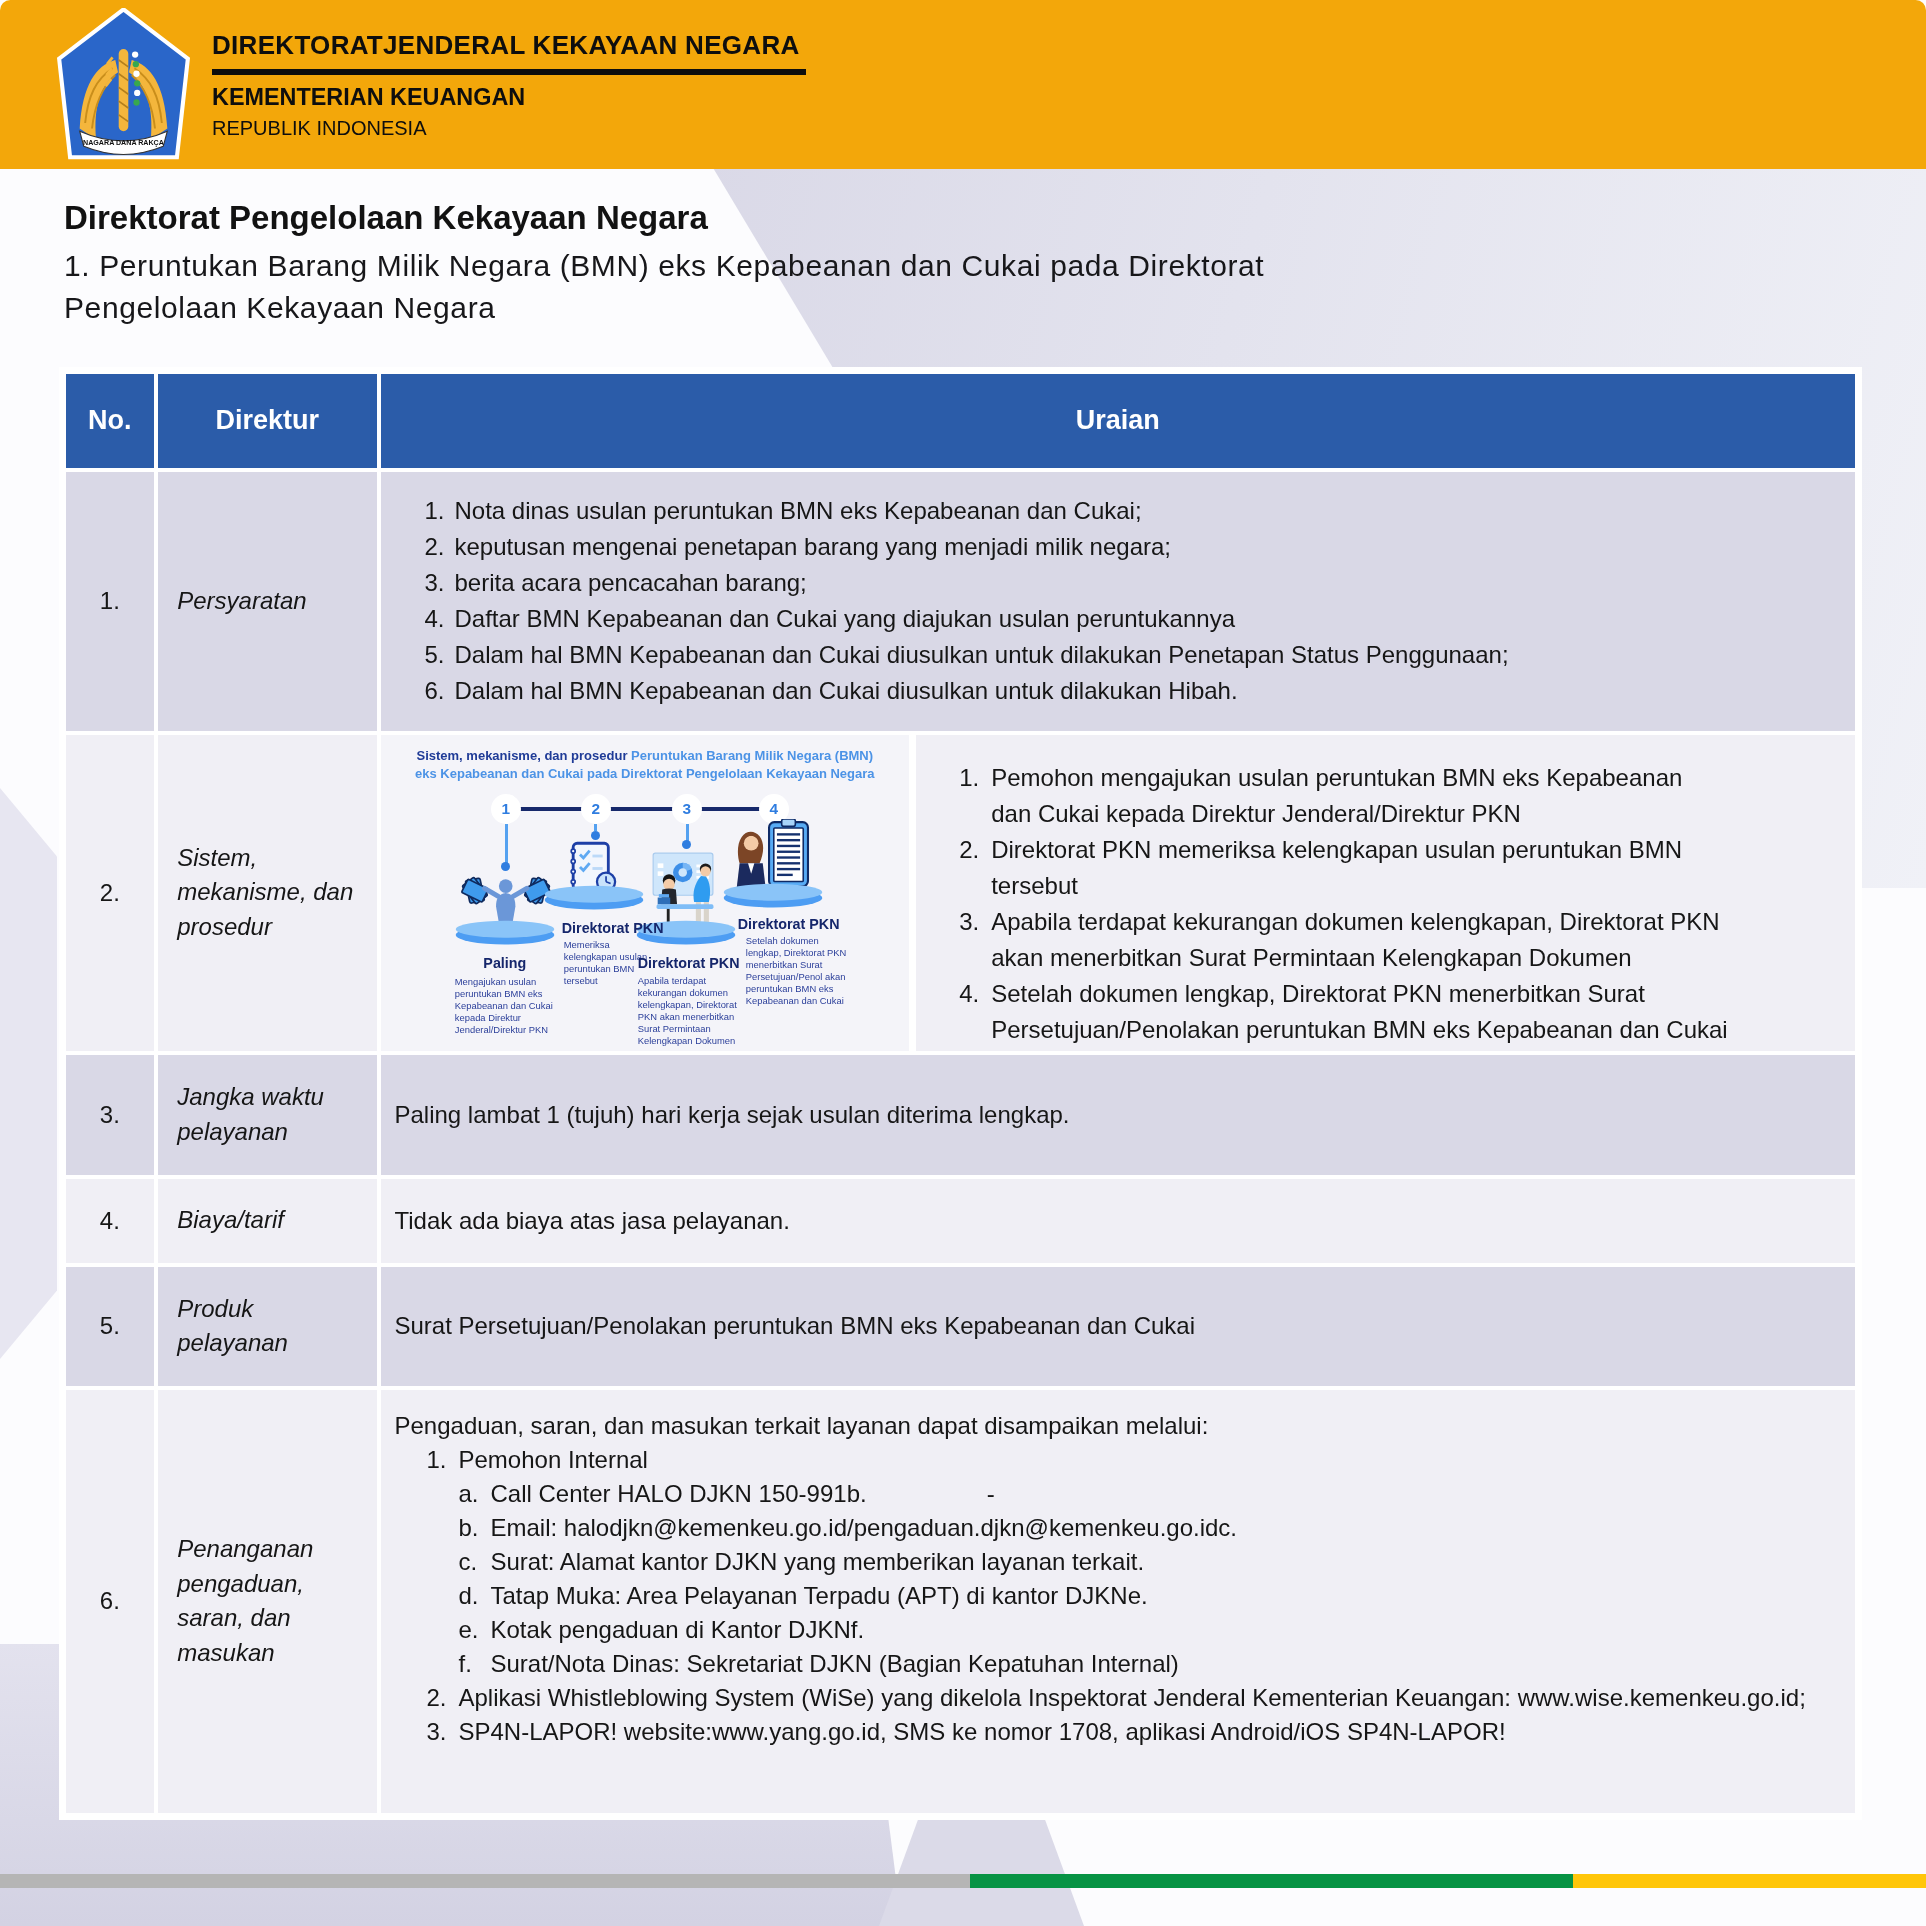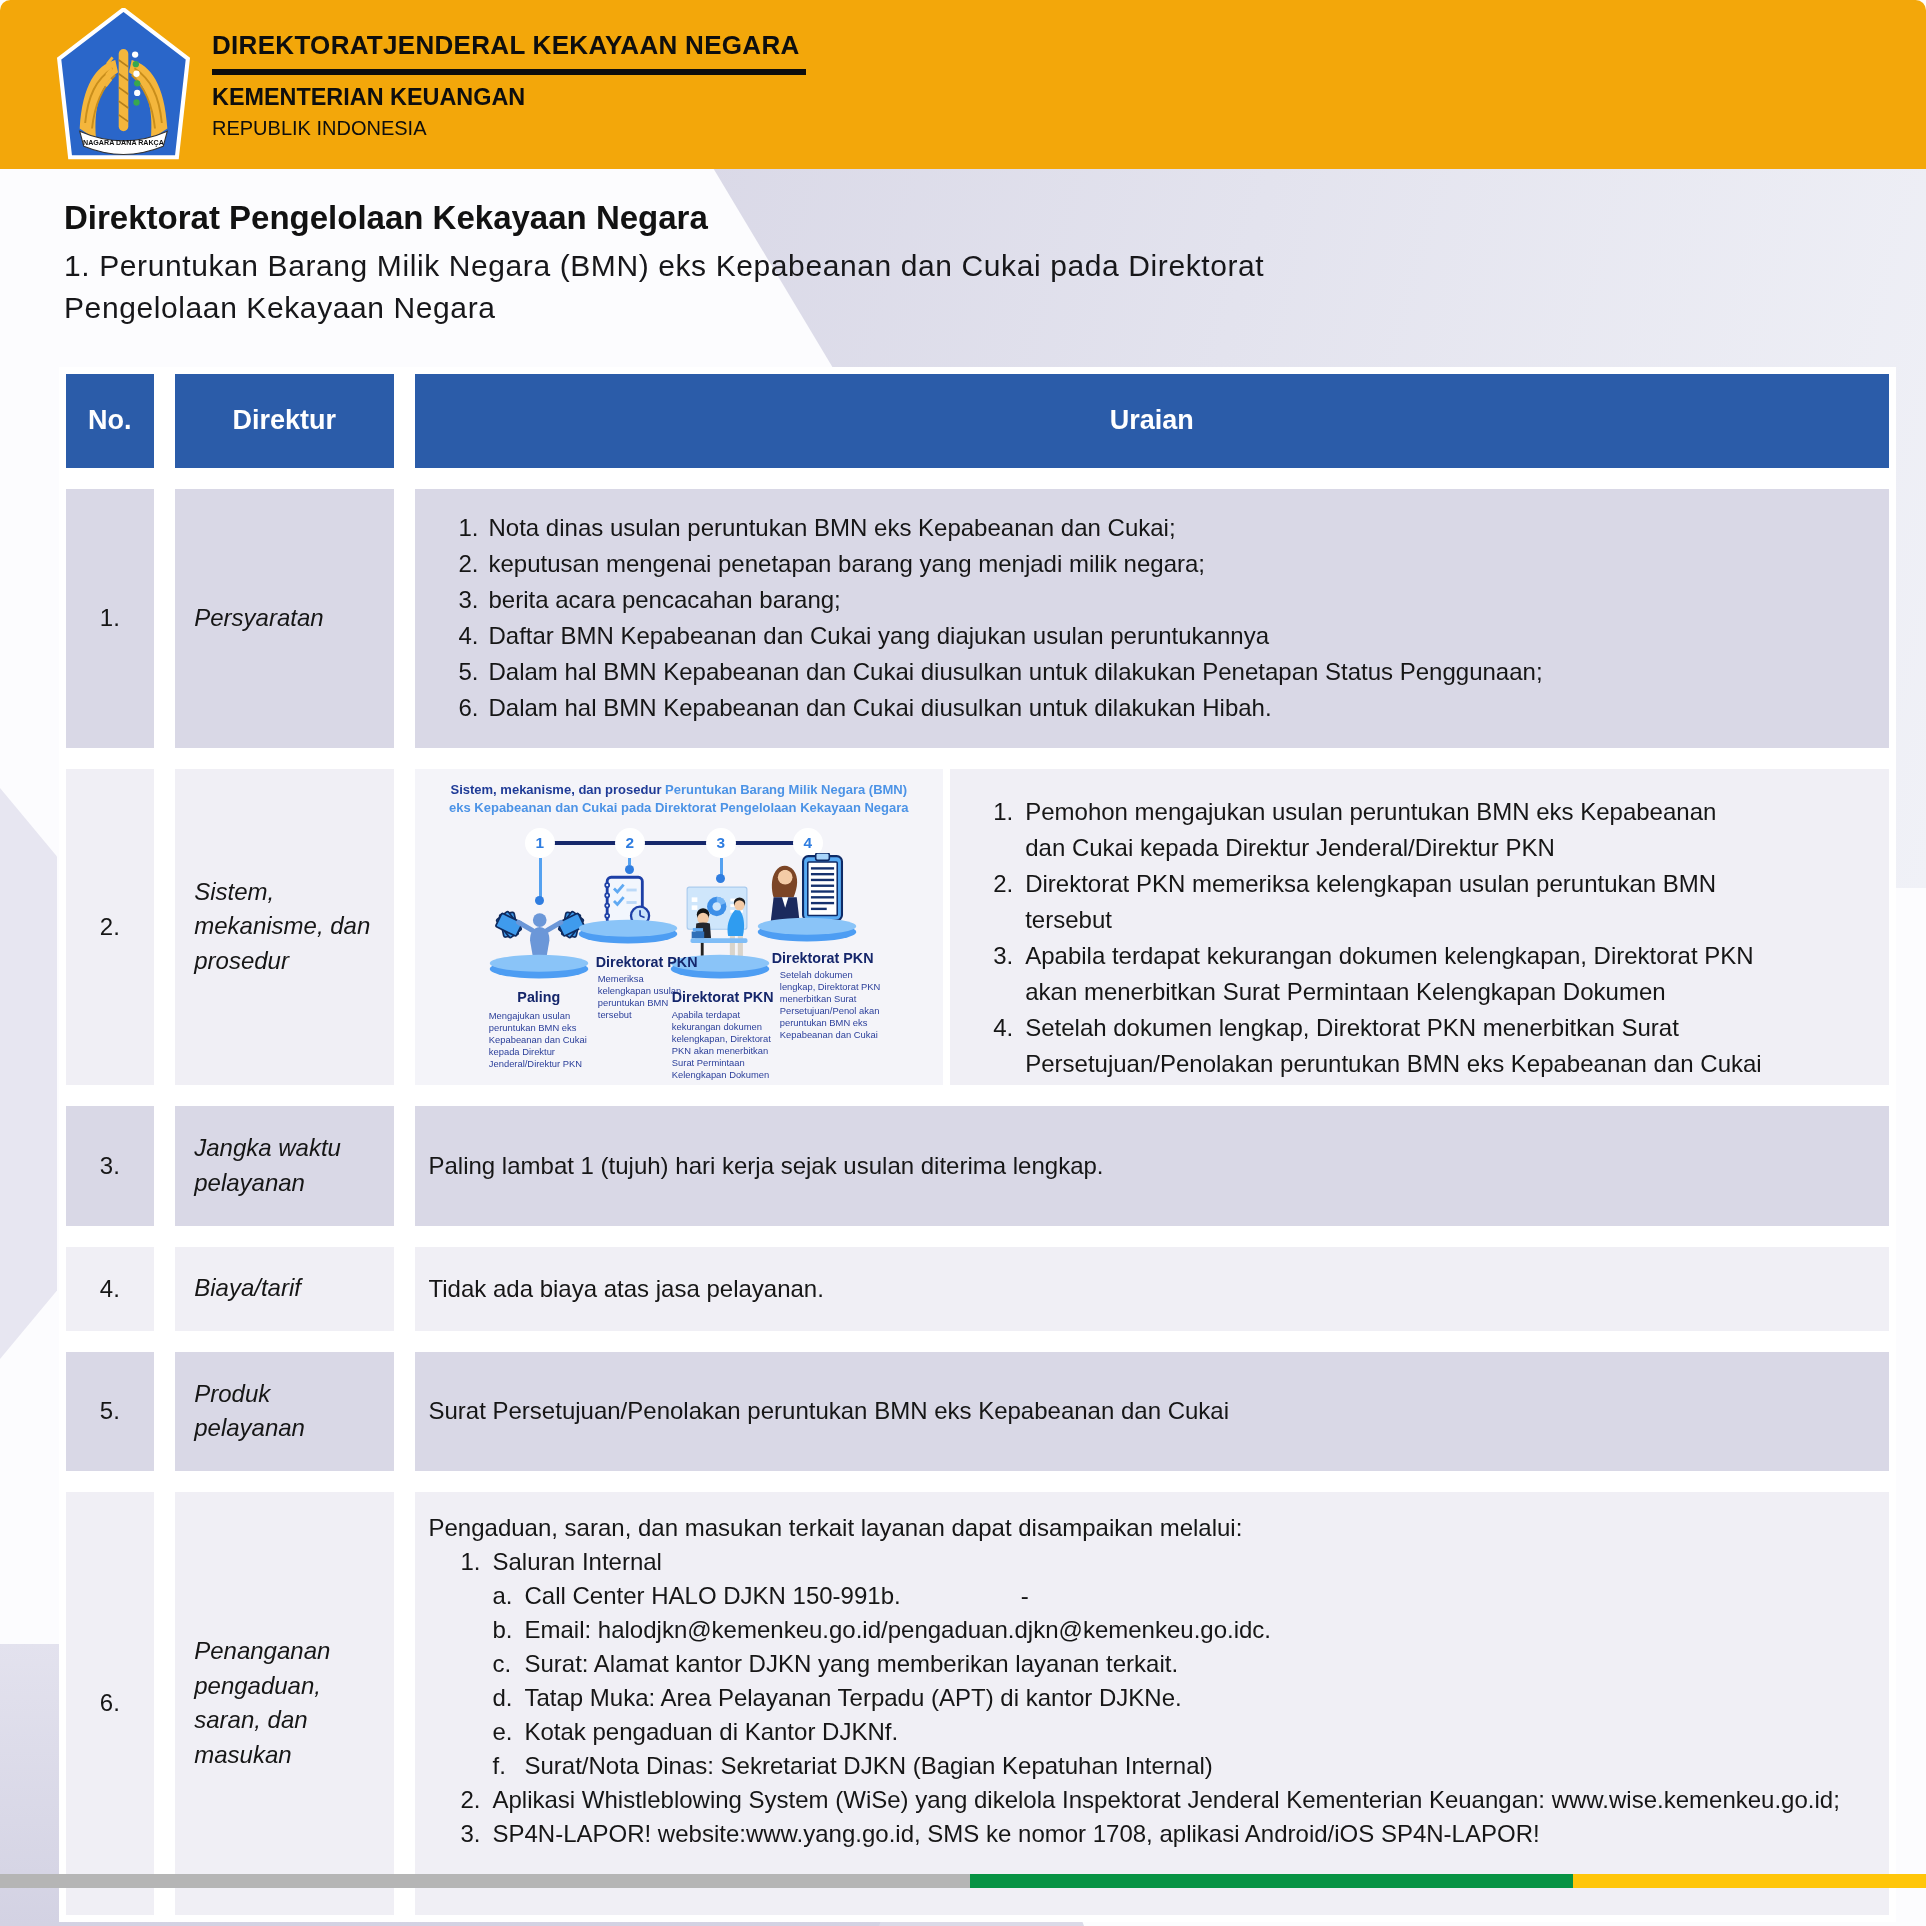--- a/index.html
+++ b/index.html
@@ -31,21 +31,21 @@
 
   
   .title{position:absolute;left:64px;top:199px;font-size:33px;font-weight:800;
          color:#121212;z-index:2;}
   .subtitle{position:absolute;left:64px;top:245px;width:1381px;font-size:30px;
          font-weight:400;letter-spacing:0.6px;line-height:1.4;color:#17171A;z-index:2;}
 
   
   .tbl{position:absolute;left:59px;top:367px;z-index:2;background:#FFFFFF;padding:6.8px;
        display:grid;grid-template-columns:88px 219px 1474px;
-       grid-template-rows:94px 259px 316px 120px 84px 119px 423px;gap:21px;}
+       grid-template-rows:94px 259px 316px 120px 84px 119px 423px;gap:4px;}
   .th{background:#2B5CA9;color:#FFFFFF;font-weight:700;font-size:27px;
       display:flex;align-items:center;justify-content:center;}
   .c{display:flex;align-items:center;font-size:24px;color:#161616;}
   .lav{background:#D9D8E6;} .lit{background:#F0EFF5;}
   .cno{justify-content:center;}
   .ck{padding:0 11.4px 0 19.4px;line-height:1.45;font-style:italic;}
   .cu{padding-left:13.7px;padding-right:17px;line-height:1.5;}
 
   .ol{margin-left:30px;line-height:36px;}
   .oli{position:relative;padding-left:30px;}
@@ -296,21 +296,21 @@
     <div class="c lit cu">Tidak ada biaya atas jasa pelayanan.</div>
 
     <div class="c lav cno">5.</div>
     <div class="c lav ck">Produk pelayanan</div>
     <div class="c lav cu">Surat Persetujuan/Penolakan peruntukan BMN eks Kepabeanan dan Cukai</div>
 
     <div class="c lit cno">6.</div>
     <div class="c lit ck">Penanganan pengaduan, saran, dan masukan</div>
     <div class="c lit cmpl">
       <div>Pengaduan, saran, dan masukan terkait layanan dapat disampaikan melalui:</div>
-      <div class="l1"><span class="mk">1.</span><span>Saluran Internal</span></div>
+      <div class="l1"><span class="mk">1.</span><span>Pemohon Internal</span></div>
       <div class="l2"><span class="mk">a.</span><span>Call Center HALO DJKN 150-991b.</span><span class="dash">-</span></div>
       <div class="l2"><span class="mk">b.</span><span>Email: halodjkn@kemenkeu.go.id/pengaduan.djkn@kemenkeu.go.idc.</span></div>
       <div class="l2"><span class="mk">c.</span><span>Surat: Alamat kantor DJKN yang memberikan layanan terkait.</span></div>
       <div class="l2"><span class="mk">d.</span><span>Tatap Muka: Area Pelayanan Terpadu (APT) di kantor DJKNe.</span></div>
       <div class="l2"><span class="mk">e.</span><span>Kotak pengaduan di Kantor DJKNf.</span></div>
       <div class="l2"><span class="mk">f.</span><span>Surat/Nota Dinas: Sekretariat DJKN (Bagian Kepatuhan Internal)</span></div>
       <div class="l1"><span class="mk">2.</span><span>Aplikasi Whistleblowing System (WiSe) yang dikelola Inspektorat Jenderal Kementerian Keuangan: www.wise.kemenkeu.go.id;</span></div>
       <div class="l1"><span class="mk">3.</span><span>SP4N-LAPOR! website:www.yang.go.id, SMS ke nomor 1708, aplikasi Android/iOS SP4N-LAPOR!</span></div>
     </div>
   </div>

